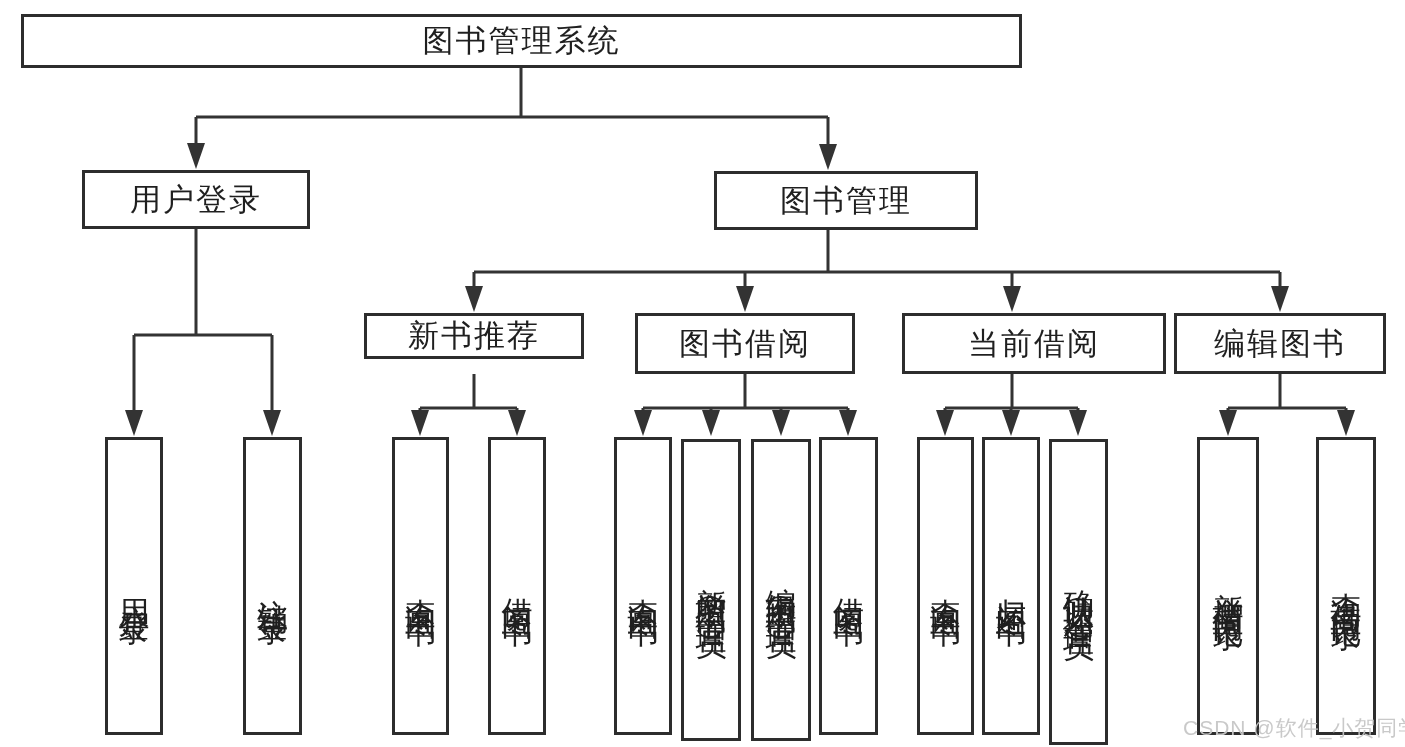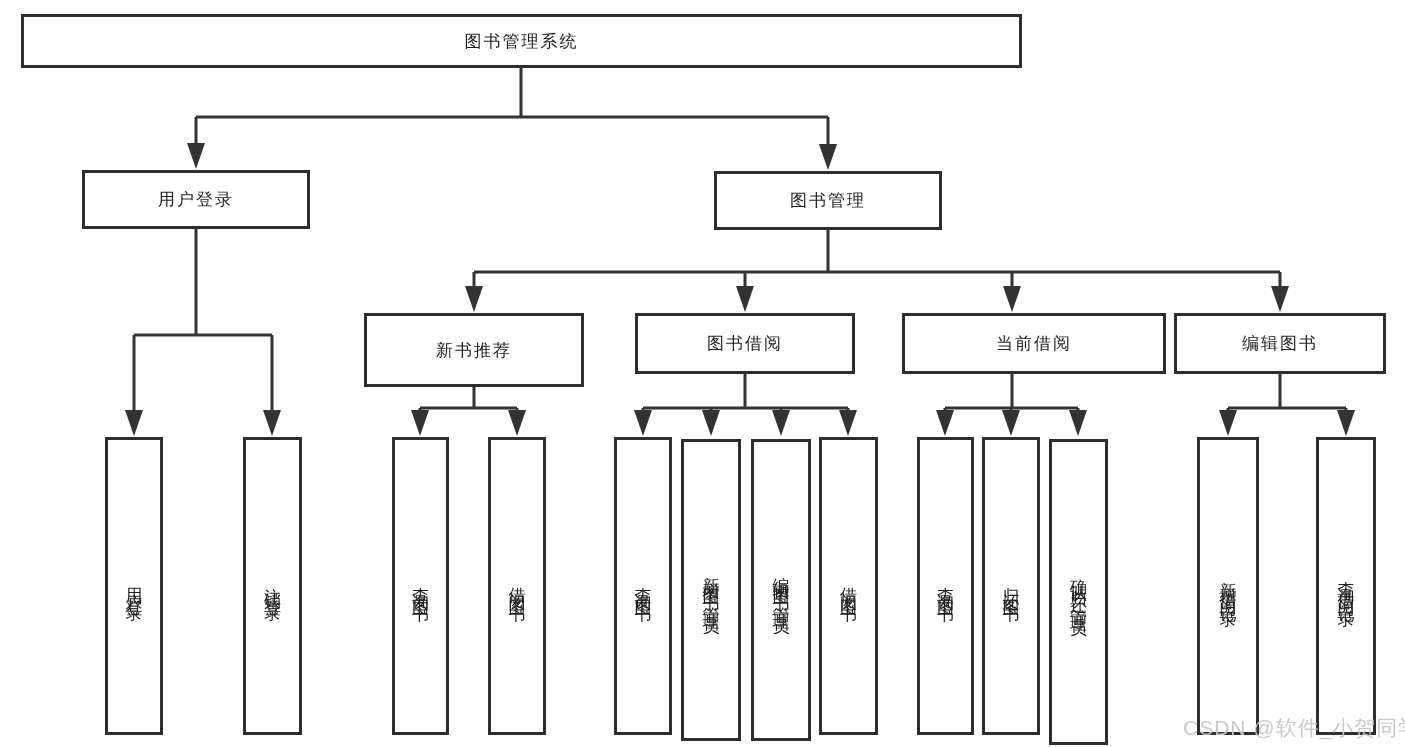--- a/index.html
+++ b/index.html
@@ -23,21 +23,21 @@
   }
   .node {
     position: absolute;
     box-sizing: border-box;
     border: 3px solid #2d2d2d;
     background: #ffffff;
     display: flex;
     align-items: center;
     justify-content: center;
     color: #1f1f1f;
-    font-size: 17px;
+    font-size: 31px;
     z-index: 2;
   }
   .node span {
     white-space: nowrap;
     letter-spacing: 2px;
   }
   .node.v span {
     writing-mode: vertical-rl;
     letter-spacing: 6px;
     line-height: 1;
@@ -86,30 +86,30 @@
       <polygon points="1337,410 1355,410 1346,436" fill="#333333"></polygon>
     </svg>
 
   <div id="watermark">CSDN @软件_小贺同学</div>
 <div class="node" style="left: 21px; top: 14px; width: 1001px; height: 54px;">
       <span>图书管理系统</span>
     </div>
     <div class="node" style="left: 82px; top: 170px; width: 228px; height: 59px;">
       <span>用户登录</span>
     </div>
-    <div class="node" style="left: 714px; top: 171px; width: 228px; height: 59px;">
+    <div class="node" style="left: 714px; top: 171px; width: 264px; height: 59px;">
       <span>图书管理</span>
     </div>
     <div class="node v" style="left: 105px; top: 437px; width: 58px; height: 298px;">
       <span>用户登录</span>
     </div>
     <div class="node v" style="left: 243px; top: 437px; width: 59px; height: 298px;">
       <span>注销登录</span>
     </div>
-    <div class="node" style="left: 364px; top: 313px; width: 220px; height: 74px;">
+    <div class="node" style="left: 364px; top: 313px; width: 220px; height: 46px;">
       <span>新书推荐</span>
     </div>
     <div class="node" style="left: 635px; top: 313px; width: 220px; height: 61px;">
       <span>图书借阅</span>
     </div>
     <div class="node" style="left: 902px; top: 313px; width: 264px; height: 61px;">
       <span>当前借阅</span>
     </div>
     <div class="node" style="left: 1174px; top: 313px; width: 212px; height: 61px;">
       <span>编辑图书</span>

